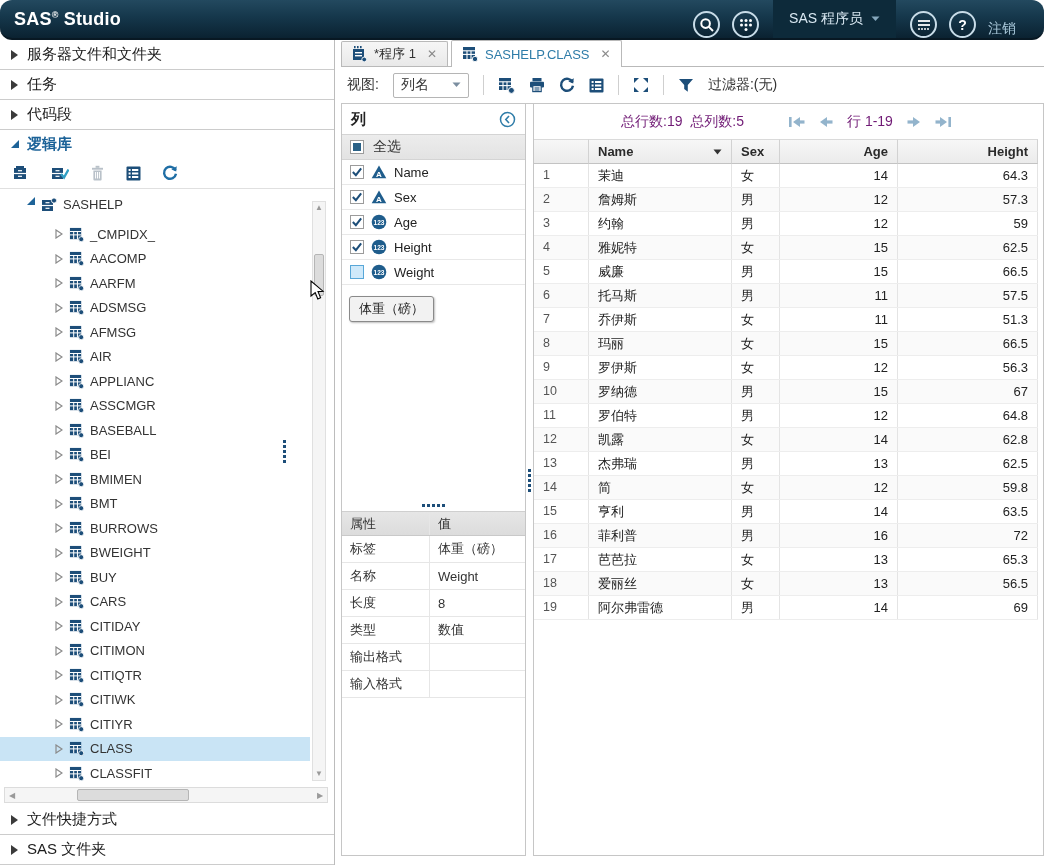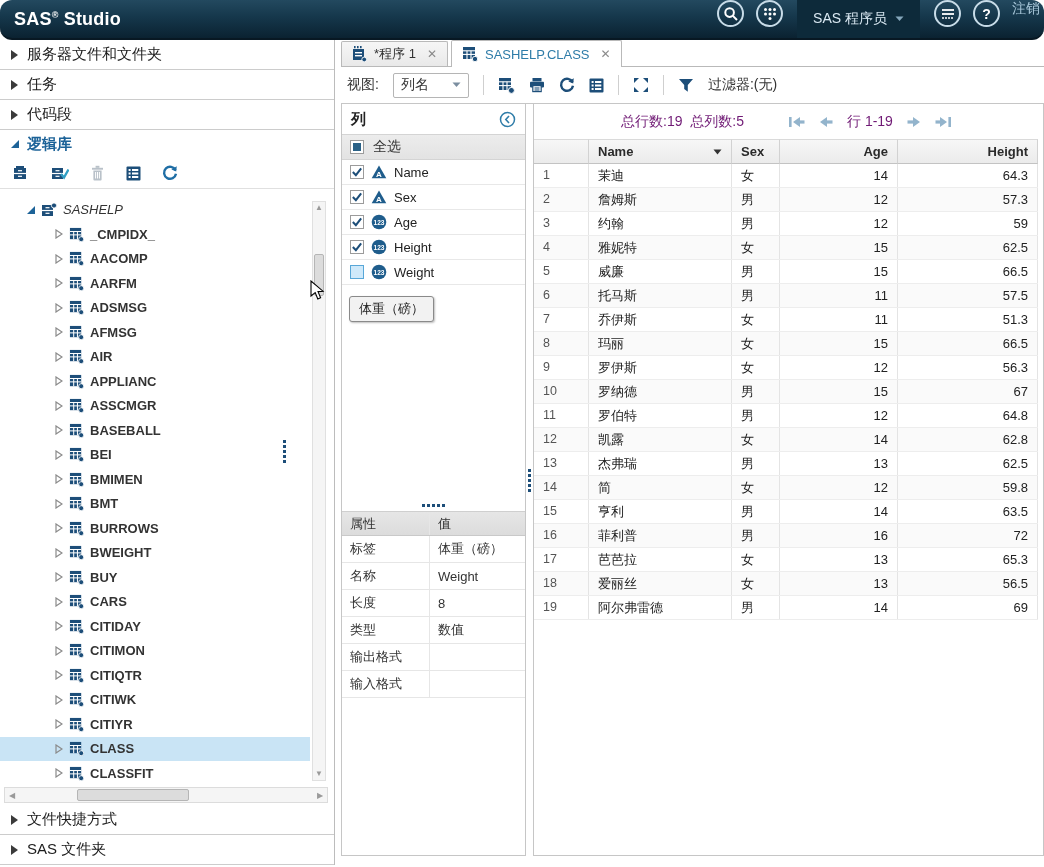--- a/index.html
+++ b/index.html
@@ -5,21 +5,21 @@
   * { margin:0; padding:0; box-sizing:border-box; }
   html,body { width:1044px; height:867px; overflow:hidden; background:#fff;
     font-family:"Liberation Sans","DejaVu Sans",sans-serif; }
 
   
   .topbar { height:40px; display:flex; align-items:center; justify-content:space-between;
     background:linear-gradient(180deg,#23495f 0%,#15374b 45%,#0b2231 100%);
     border-bottom:2px solid #081823;border-radius:12px; }
   .brand { color:#fff; font-size:18px; font-weight:bold; padding-left:14px; letter-spacing:.2px; }
   .brand sup { font-size:9px; }
-  .top-right { display:flex; align-items:flex-start; height:100%; padding-right:4px; }
+  .top-right { display:flex; align-items:flex-end; height:100%; padding-right:28px; }
   .circle-btn { width:27px; height:27px; border:2px solid #c8dce8; border-radius:50%;
     display:flex; align-items:center; justify-content:center; margin:0 6px; cursor:pointer; }
   .user-block { height:100%; display:flex; align-items:center; background:#0d2a3a;
     padding:0 16px; margin:0 8px; color:#d9e8f2; font-size:14px; cursor:pointer; }
   .user-block svg { margin-left:8px; }
   .logout { color:#a9c8da; font-size:14px; margin-left:6px; cursor:pointer; }
   .help-q { color:#fff; font-weight:bold; font-size:14px; }
 
   
   .app { display:flex; height:825px; position:relative; }
@@ -28,23 +28,23 @@
   .sidebar { width:335px; border-right:1px solid #bcbcbc; display:flex; flex-direction:column; background:#fff; }
   .acc-item { height:30px; display:flex; align-items:center; gap:9px; padding-left:11px;
     border-bottom:1px solid #cccccc; font-size:15px; color:#1c1c1c; cursor:pointer; background:#fff; }
   .lib-section { flex:1; display:flex; flex-direction:column; min-height:0; }
   .lib-header { height:28px; display:flex; align-items:center; gap:8px; padding-left:11px;
     font-size:15px; font-weight:bold; color:#1d6398; }
   .lib-toolbar { height:30px; display:flex; align-items:center; gap:21px; padding-left:13px; }
   .lib-toolbar .tbtn { cursor:pointer; display:flex; }
   .tree-wrap { flex:1; position:relative; border-top:1px solid #e0e0e0; overflow:hidden; }
   .tree { position:absolute; inset:0 24px 0 0; overflow:hidden; padding-top:8px; }
-  .tree-root { display:flex; align-items:center; gap:6px; padding-left:27px; height:25px; font-size:13px; color:#333;font-style:italic; }
+  .tree-root { display:flex; align-items:flex-start; gap:6px; padding-left:27px; height:25px; font-size:13px; color:#333; }
   .tree-item { display:flex; align-items:center; gap:6px; padding-left:55px; height:24.5px;
-    font-size:13px; color:#333; cursor:pointer; white-space:nowrap;font-weight:bold; }
+    font-size:13px; color:#333; cursor:pointer; white-space:nowrap; }
   .tree-item.selected { background:#c9e4f5; }
   .tri-exp { width:0; height:0; border-left:8px solid transparent; border-bottom:8px solid #1d6398; }
   .tri-col { width:0; height:0; border-top:5px solid transparent; border-bottom:5px solid transparent;
     border-left:7px solid #3a3a3a; }
   
   .vscroll { position:absolute; top:12px; bottom:6px; right:8px; width:14px; background:#f5f5f5;
     border:1px solid #e0e0e0; }
   .vscroll .arr { position:absolute; left:0; right:0; height:12px; color:#9a9a9a; font-size:8px;
     text-align:center; line-height:12px; cursor:pointer; }
   .vscroll .arr.down { bottom:0; }

